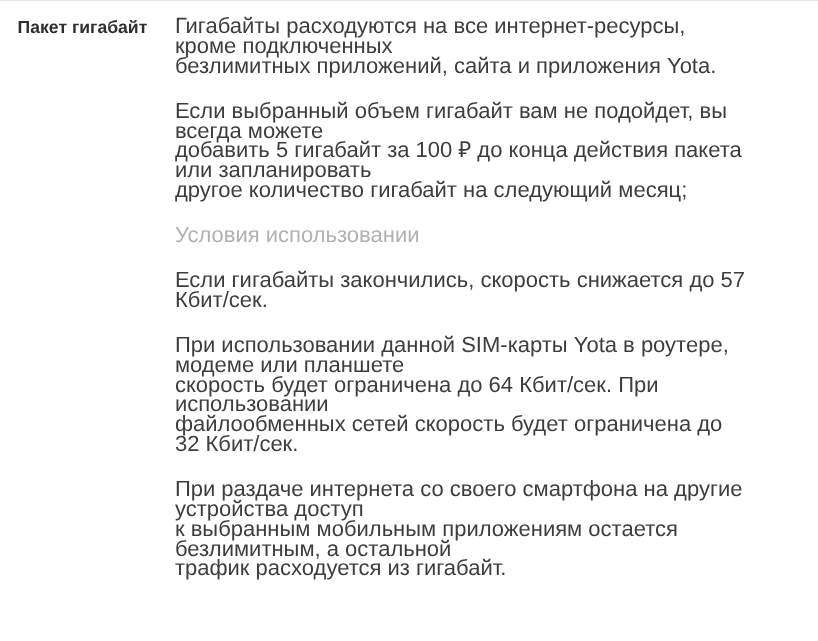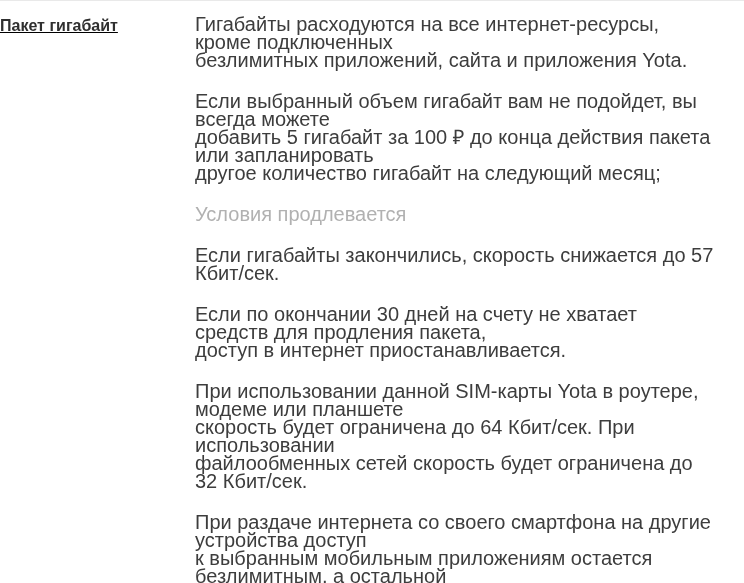--- a/index.html
+++ b/index.html
@@ -16,25 +16,24 @@
   }
   .info-row {
     display: flex;
     align-items: flex-start;
     border-top: 1px solid #e9e9e9;
     padding-top: 14px;
     box-sizing: border-box;
     width: 744px;
   }
   .label-col {
-    width: 195px;
+    width: 159px;
     flex-shrink: 0;
-    padding-left: 0;
+    padding-left: 16px;
     box-sizing: border-box;
-    text-decoration: underline;
   }
   .row-title {
     margin: 0;
     font-size: 16px;
     font-weight: bold;
     line-height: 22px;
     color: #2f2f2f;
   }
   .content-col {
     width: 540px;
@@ -59,24 +58,22 @@
 <div class="info-row">
   <div class="label-col">
     <h3 class="row-title">Пакет гигабайт</h3>
   </div>
   <div class="content-col">
     <p>Гигабайты расходуются на все интернет-ресурсы, кроме подключенных
 безлимитных приложений, сайта и приложения Yota.</p>
     <p>Если выбранный объем гигабайт вам не подойдет, вы всегда можете
 добавить 5 гигабайт за 100 ₽ до конца действия пакета или запланировать
 другое количество гигабайт на следующий месяц;</p>
-    <p class="muted">Условия продлевается</p>
+    <p class="muted">Условия использовании</p>
     <p>Если гигабайты закончились, скорость снижается до 57 Кбит/сек.</p>
-    <p>Если по окончании 30 дней на счету не хватает средств для продления пакета,
-доступ в интернет приостанавливается.</p>
     <p>При использовании данной SIM-карты Yota в роутере, модеме или планшете
 скорость будет ограничена до 64 Кбит/сек. При использовании
 файлообменных сетей скорость будет ограничена до 32 Кбит/сек.</p>
     <p>При раздаче интернета со своего смартфона на другие устройства доступ
 к выбранным мобильным приложениям остается безлимитным, а остальной
 трафик расходуется из гигабайт.</p>
   </div>
 </div>
 
 </body></html>

